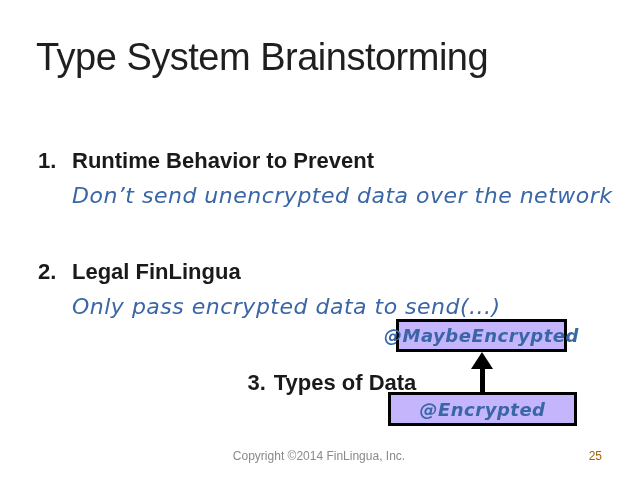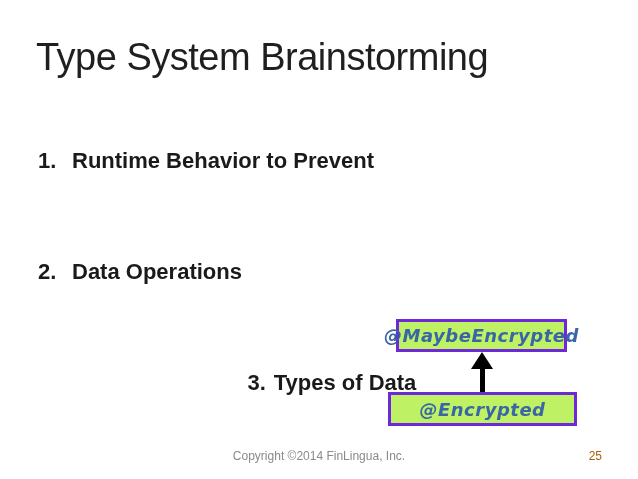--- a/index.html
+++ b/index.html
@@ -55,22 +55,22 @@
   .item-note {
     margin-left: 34px;
     margin-top: 8px;
     font-size: 22px;
     line-height: 28px;
     white-space: nowrap;
   }
   .diagram-box {
     position: absolute;
     box-sizing: border-box;
-    border: 3px solid #6d28d9;
-    background: #bef264;
+    border: 3px solid #000000;
+    background: #c4b5fd;
     display: flex;
     align-items: center;
     justify-content: center;
     font-size: 18px;
     font-weight: 700;
     white-space: nowrap;
   }
   .box-top {
     left: 396px;
     top: 319px;
@@ -123,26 +123,28 @@
 <body>
 
 <div class="slide">
 
   <h1 class="title">Type System Brainstorming</h1>
 
   <div class="item item-1">
     <div class="item-heading">
       <span class="item-num">1.</span><span>Runtime Behavior to Prevent</span>
     </div>
+    <div class="item-note hand">Don’t send unencrypted data over the network</div>
   </div>
 
   <div class="item item-2">
     <div class="item-heading">
-      <span class="item-num">2.</span><span>Data Operations</span>
+      <span class="item-num">2.</span><span>Legal FinLingua</span>
     </div>
+    <div class="item-note hand">Only pass encrypted data to send(...)</div>
   </div>
 
   <div class="item item-3">
     <div class="item-heading">
       <span class="item-num">3.</span><span>Types of Data</span>
     </div>
   </div>
 
   <div class="diagram-box box-top hand">@MaybeEncrypted</div>
 

